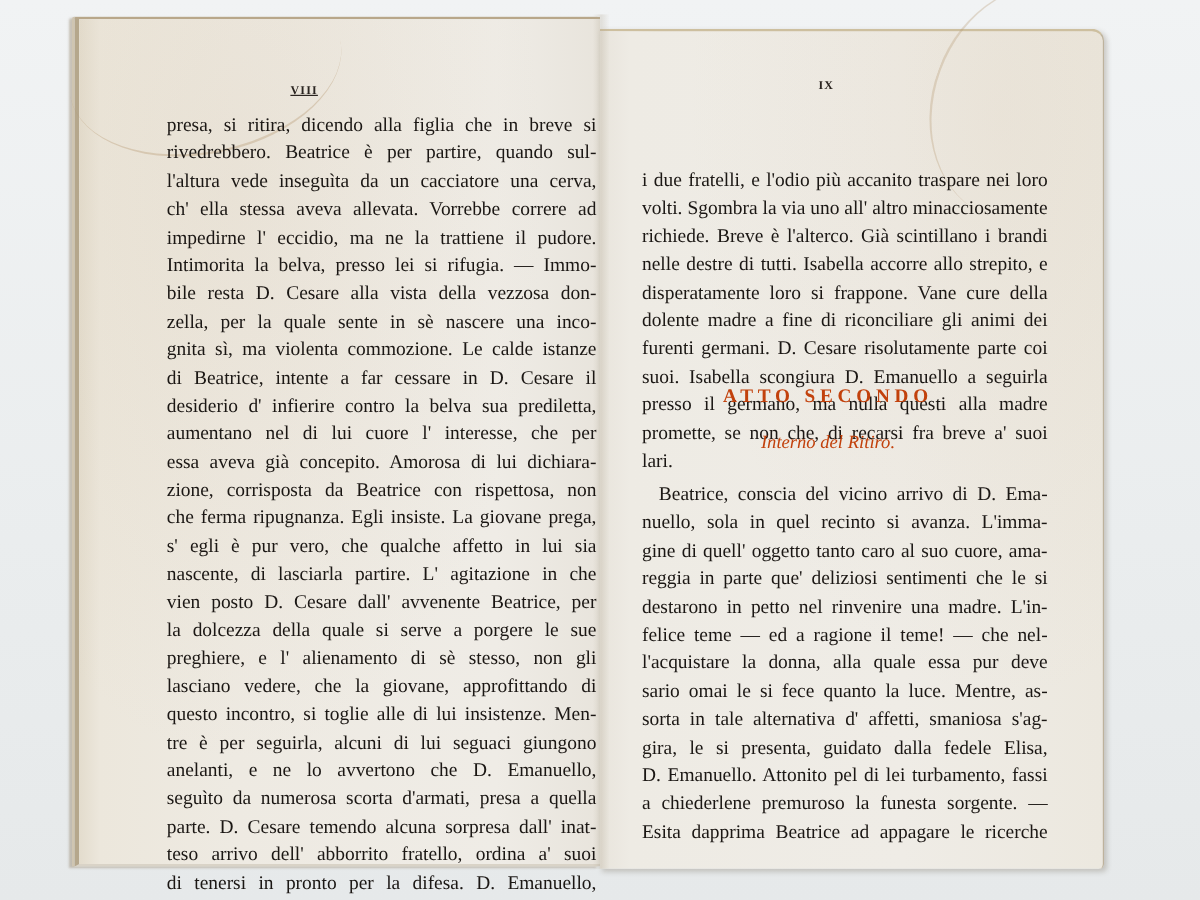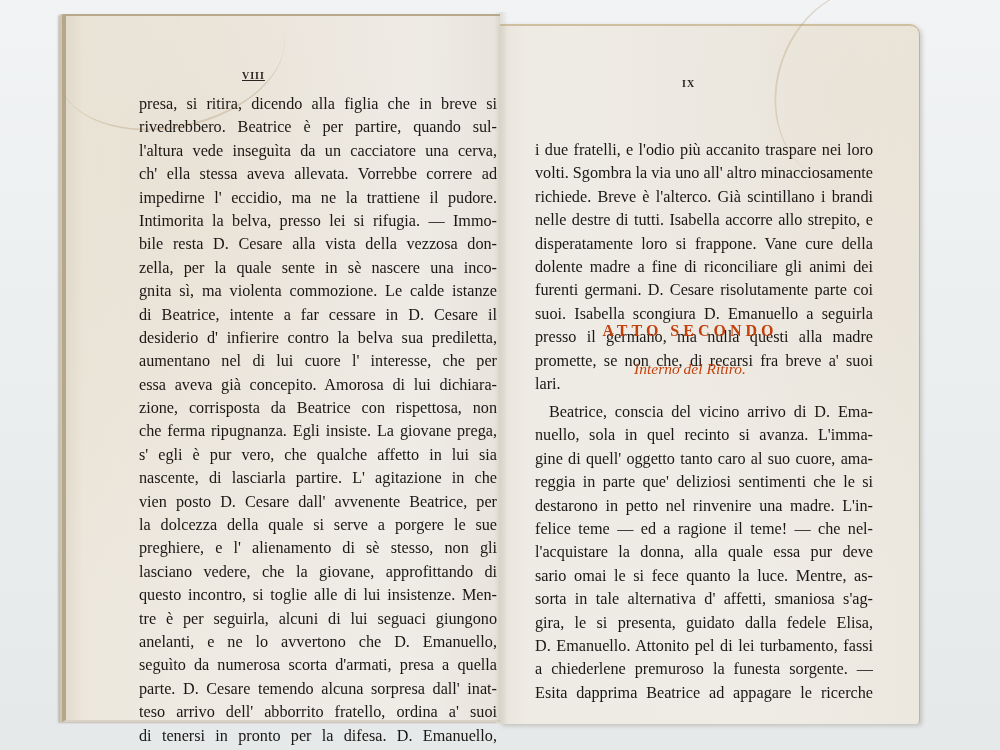--- a/index.html
+++ b/index.html
@@ -85,21 +85,21 @@
       transform: rotate(20deg);
     }
     .folio {
       position: absolute;
       font-size: 10px;
       font-weight: bold;
       letter-spacing: 1px;
       color: #2a2420;
     }
     .folio-left { left: 242px; top: 70px; text-decoration: underline; }
-    .folio-right { left: 682px; top: 78px; }
+    .folio-right { left: 682px; top: 66px; }
     .text-block {
       position: absolute;
       color: #1b1714;
       font-size: 16.2px;
       line-height: 23.4px;
     }
     .text-left { left: 139px; top: 93px; width: 358px; }
     .text-right { left: 535px; top: 104px; width: 338px; margin-top: 35px; }
     .line {
       display: block;

